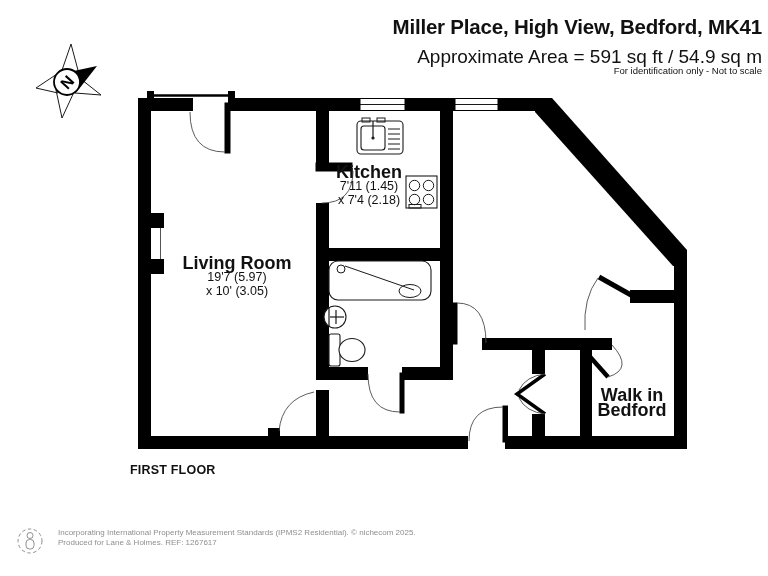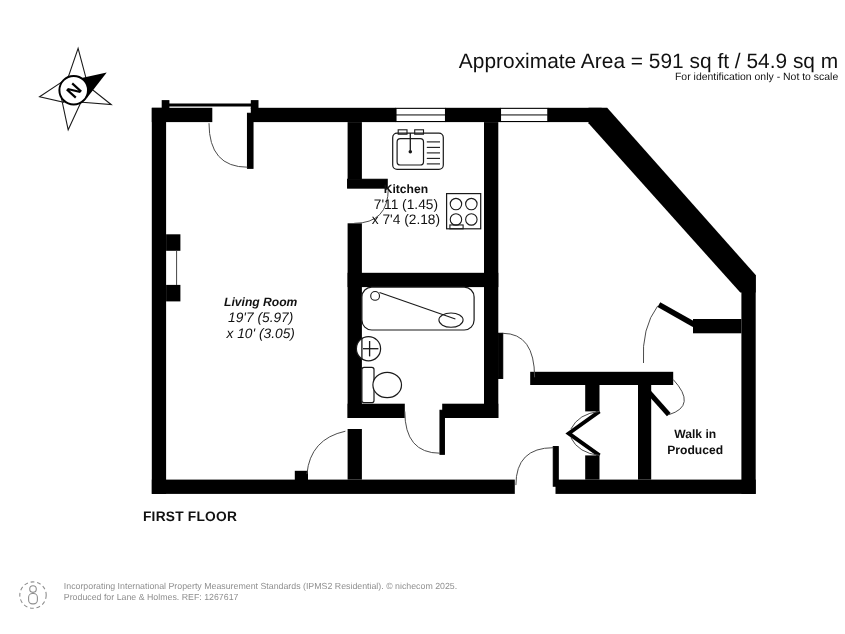--- a/index.html
+++ b/index.html
@@ -7,21 +7,21 @@
     position:relative;width:768px;height:576px;background:#ffffff;
     font-family:"Liberation Sans", sans-serif; overflow:hidden; color:#111;
   }
   .stage svg{position:absolute;left:0;top:0;}
   .abs{position:absolute;}
   .hdr{right:6px;text-align:right;white-space:nowrap;}
   .hdr-title{top:15px;font-size:20.5px;font-weight:bold;letter-spacing:-0.2px;}
   .hdr-area{top:46px;font-size:19px;}
   .hdr-note{top:65px;font-size:9.5px;}
   .room{transform:translateX(-50%);text-align:center;white-space:nowrap;}
-  .room-name{font-weight:bold;font-size:11px;line-height:14px;}
+  .room-name{font-weight:bold;font-size:18px;line-height:14px;}
   .room-dim{font-size:12.5px;line-height:14px;}
   .ward .room-name{line-height:15px;}
   .floor-label{left:130px;top:463px;font-weight:bold;font-size:12.5px;letter-spacing:0.2px;}
   .footer{left:58px;top:528px;font-size:8px;line-height:9.6px;color:#8f8f8f;white-space:nowrap;}
   .wall{fill:#000;}
   .arc{fill:none;stroke:#4a4a4a;stroke-width:0.9;}
   .leaf{stroke:#000;fill:#000;}
   .fix{fill:#fff;stroke:#1a1a1a;stroke-width:1.1;}
   .thin{fill:none;stroke:#1a1a1a;stroke-width:1;}
   .gray{stroke:#8f8f8f;fill:none;stroke-width:1;}
@@ -167,39 +167,40 @@
       <ellipse class="fix" cx="352" cy="350" rx="13" ry="11.5"></ellipse>
     </g>
 
     <g>
       <circle cx="30" cy="541" r="12" class="gray" stroke-dasharray="3.5,2.5"></circle>
       <circle cx="30" cy="535.5" r="3" class="gray"></circle>
       <rect x="26" y="539.5" width="8" height="9.5" rx="3.5" class="gray"></rect>
     </g>
   </svg>
 
+  <div class="abs hdr hdr-title">Miller Place, High View, Bedford, MK41</div>
   <div class="abs hdr hdr-area">Approximate Area = 591 sq ft / 54.9 sq m</div>
   <div class="abs hdr hdr-note">For identification only - Not to scale</div>
 
   <div class="abs room" style="left:369px;top:165px;">
     <div class="room-name">Kitchen</div>
     <div class="room-dim">7'11 (1.45)</div>
     <div class="room-dim">x 7'4 (2.18)</div>
   </div>
 
-  <div class="abs room" style="left:237px;top:268px;font-style:italic;">
+  <div class="abs room" style="left:237px;top:256px;">
     <div class="room-name">Living Room</div>
     <div class="room-dim">19'7 (5.97)</div>
     <div class="room-dim">x 10' (3.05)</div>
   </div>
 
 
   <div class="abs room ward" style="left:632px;top:388px;">
     <div class="room-name">Walk in</div>
-    <div class="room-name">Produced</div>
+    <div class="room-name">Bedford</div>
   </div>
 
   <div class="abs floor-label">FIRST FLOOR</div>
 
   <div class="abs footer">
     <div>Incorporating International Property Measurement Standards (IPMS2 Residential).   © nichecom 2025.</div>
     <div>Produced for Lane &amp; Holmes.   REF: 1267617</div>
   </div>
 
 </div>

